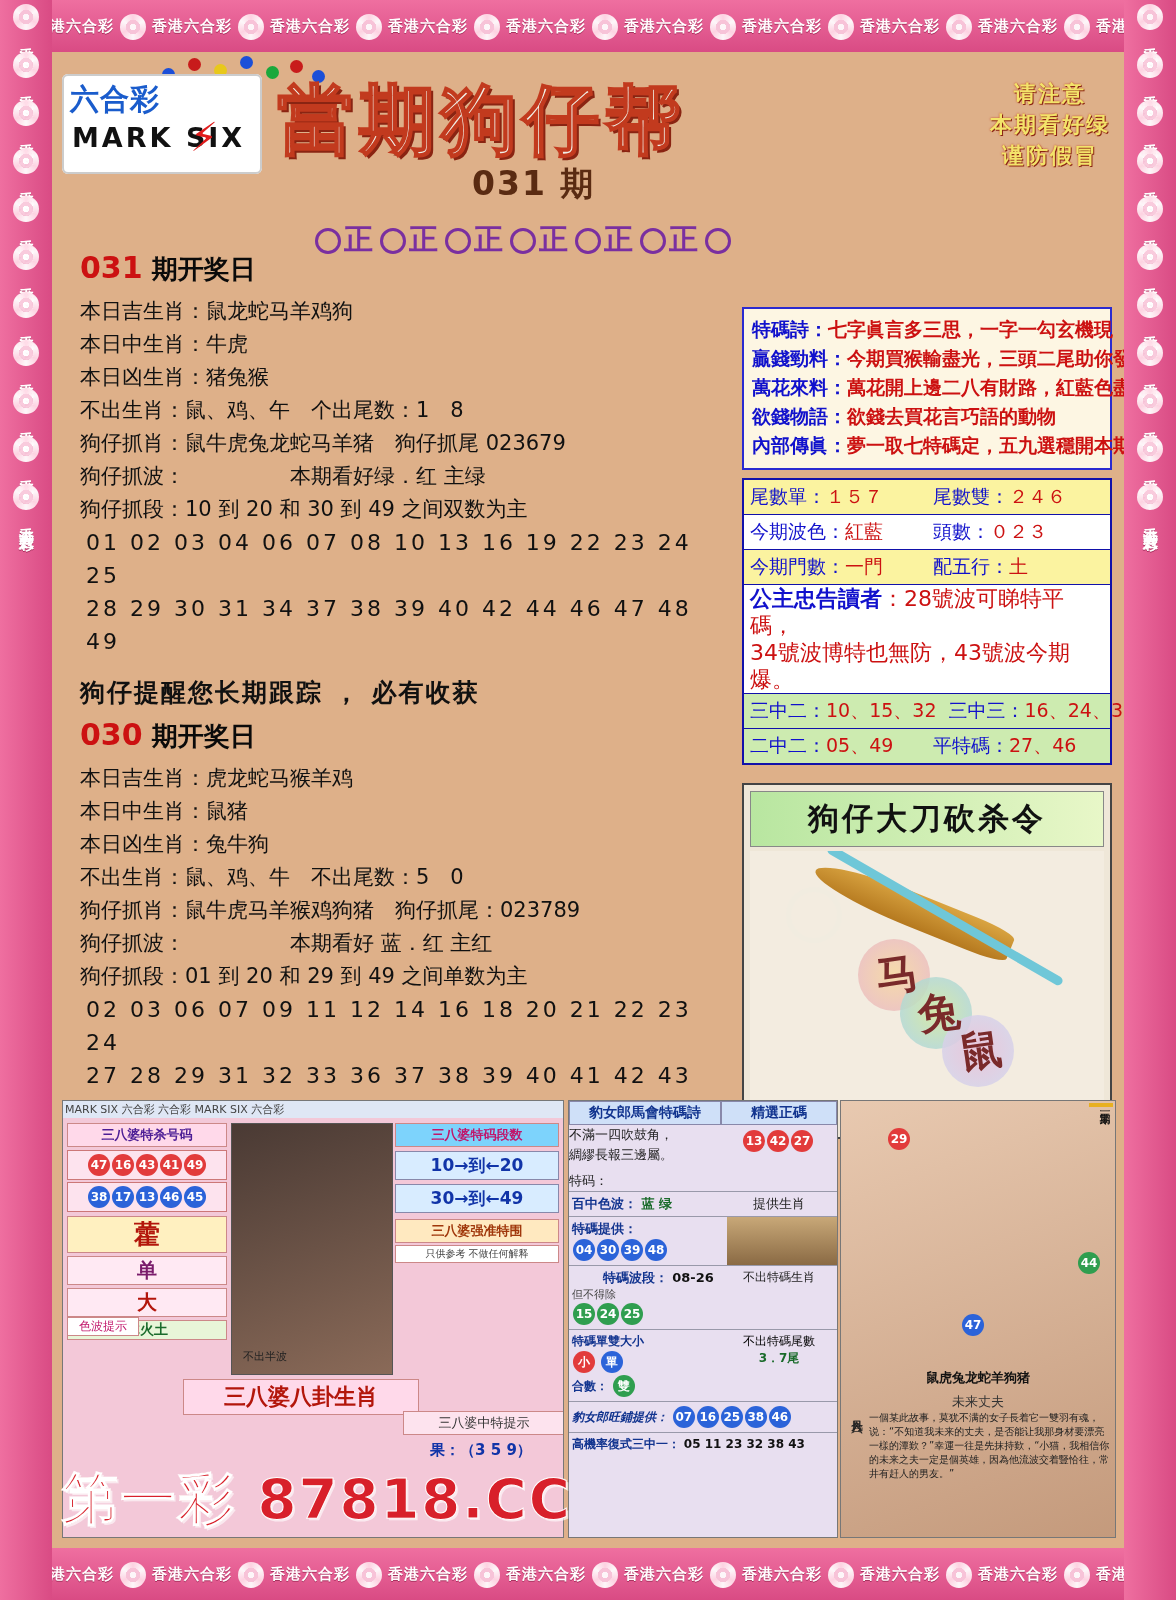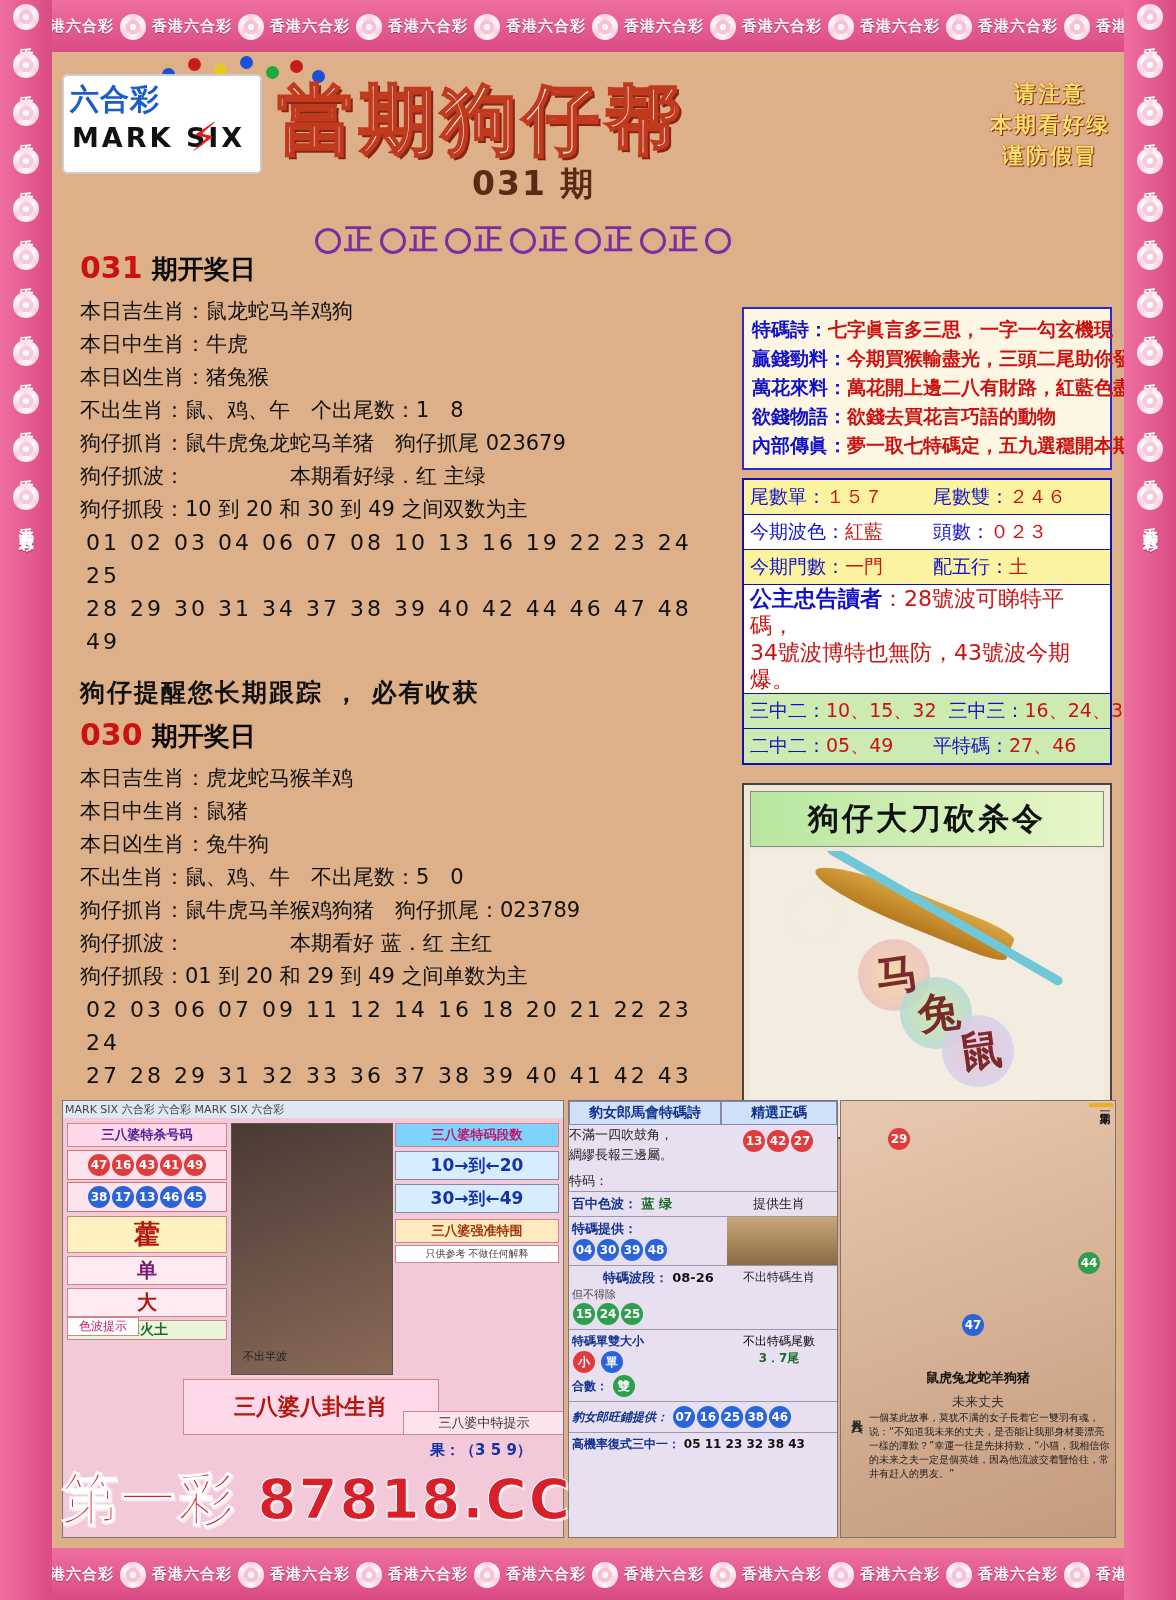--- a/index.html
+++ b/index.html
@@ -286,21 +286,21 @@
       </div>
       <div style="position:absolute;left:168px;top:22px;width:160px;height:250px;background:linear-gradient(160deg,#4a3a34,#8a6a58);border:1px solid #555;"></div>
       <div style="position:absolute;left:332px;top:22px;width:164px;">
         <div style="background:#7dd3fc;border:1px solid #c88;text-align:center;font-size:13px;font-weight:bold;color:#c1166b;padding:2px;">三八婆特码段数</div>
         <div style="margin-top:4px;background:#d8ecff;border:1px solid #88a;text-align:center;font-size:17px;font-weight:bold;color:#1134a8;padding:2px;">10→到←20</div>
         <div style="margin-top:4px;background:#d8ecff;border:1px solid #88a;text-align:center;font-size:17px;font-weight:bold;color:#1134a8;padding:2px;">30→到←49</div>
         <div style="margin-top:6px;background:#ffe9c0;border:1px solid #c88;text-align:center;font-size:13px;font-weight:bold;color:#a0370b;padding:2px;">三八婆强准特围</div>
         <div style="margin-top:2px;background:#fff;border:1px solid #c88;text-align:center;font-size:10px;color:#444;padding:1px;">只供参考 不做任何解释</div>
       </div>
       <div style="position:absolute;left:120px;top:278px;width:230px;background:#ffd9ea;border:1px solid #c88;text-align:center;
-                  font-size:22px;font-weight:bold;color:#b3160b;padding:12px;">三八婆八卦生肖</div>
+                  font-size:22px;font-weight:bold;color:#b3160b;padding:2px;">三八婆八卦生肖</div>
       <div style="position:absolute;left:4px;top:216px;width:70px;background:#fff;border:1px solid #c88;text-align:center;font-size:12px;color:#c1166b;">色波提示</div>
       <div style="position:absolute;left:180px;top:248px;width:140px;font-size:11px;color:#222;">不出半波</div>
       <div style="position:absolute;left:340px;top:310px;width:156px;background:#fde3ee;border:1px solid #c88;text-align:center;font-size:13px;color:#333;padding:2px;">三八婆中特提示</div>
       <div style="position:absolute;left:340px;top:340px;width:156px;text-align:center;font-size:15px;font-weight:bold;color:#1134a8;">果：（3 5 9）</div>
     </div>
 
     <div class="bcell b2">
       <div style="display:flex;">
         <div style="flex:1;background:#cfe0f8;border:1px solid #88a;text-align:center;font-size:14px;font-weight:bold;color:#12348f;padding:2px;">豹女郎馬會特碼詩</div>
         <div style="width:110px;background:#cfe0f8;border:1px solid #88a;text-align:center;font-size:14px;font-weight:bold;color:#12348f;padding:2px;">精選正碼</div>

